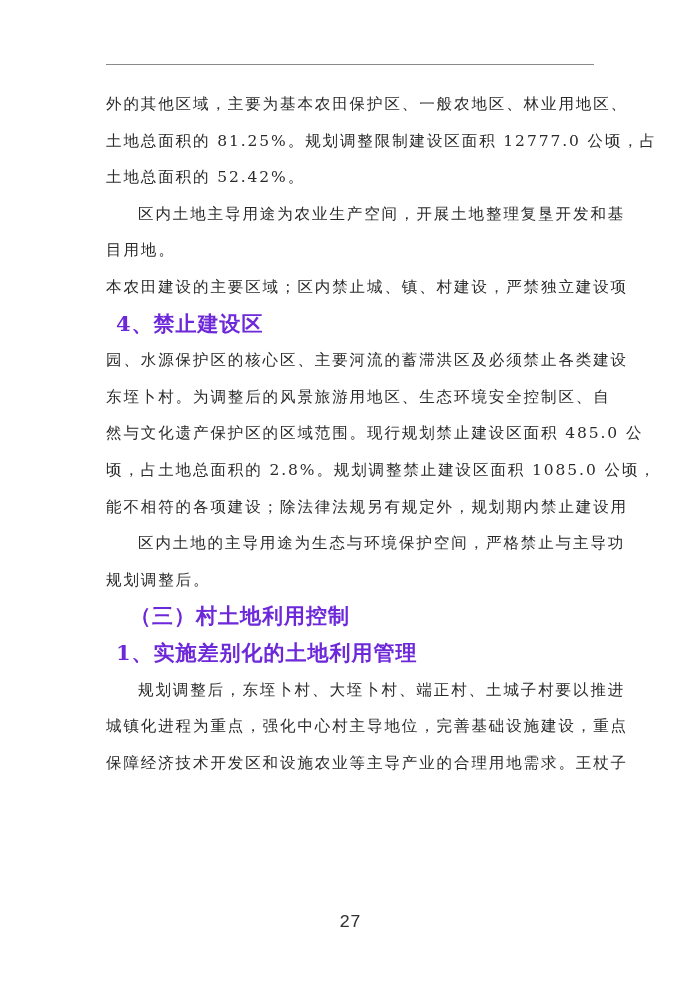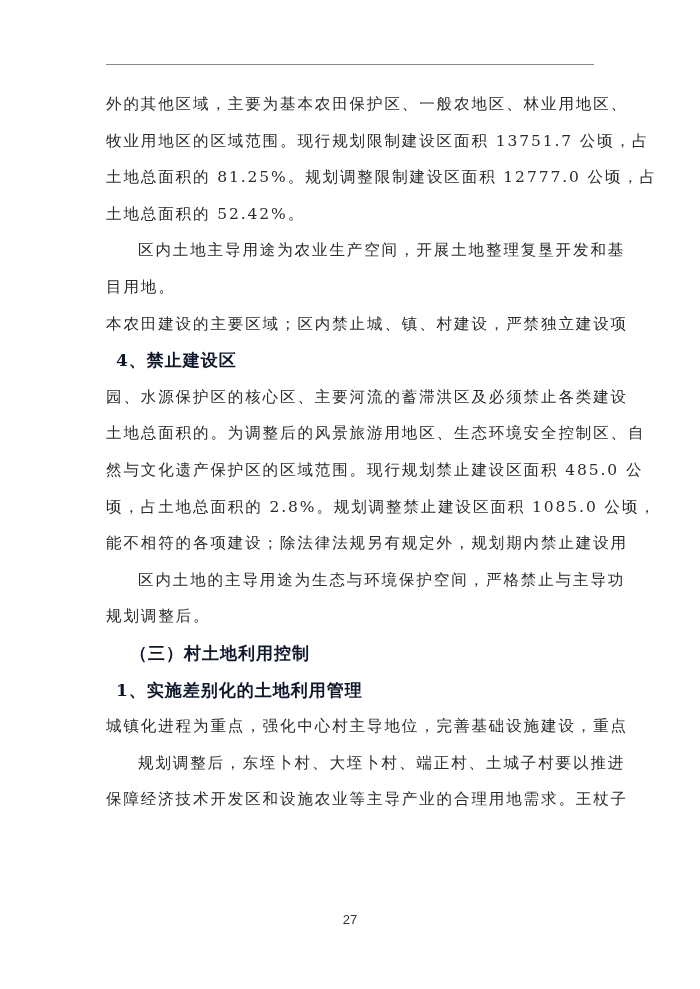--- a/index.html
+++ b/index.html
@@ -47,81 +47,80 @@
     }
     .line.last {
       text-align-last: left;
     }
     .line.indent {
       padding-left: 32px;
     }
     .heading {
       height: 36.6px;
       line-height: 36.6px;
-      font-size: 17px;
+      font-size: 21px;
       font-weight: bold;
       letter-spacing: 1px;
-      color: #0f172a;
+      color: #6d28d9;
       white-space: nowrap;
     }
     .heading.h4 { padding-left: 10px; }
     .heading.h3 { padding-left: 24px; }
     .heading.h1 { padding-left: 10px; }
     .page-number {
       position: absolute;
       left: 0;
       width: 700px;
       top: 912px;
       text-align: center;
-      font-size: 13px;
+      font-size: 18px;
       color: #333333;
-      font-family: Liberation Sans, sans-serif;
+      font-family: Liberation Mono, monospace;
     }
   </style>
 </head>
 <body>
 
 <div class="page">
   <div class="header-rule"></div>
 
   <div class="body">
 
     <div>
       <div class="line">外的其他区域，主要为基本农田保护区、一般农地区、林业用地区、</div>
-      <div class="line">牧业用地区的区域范围。现行规划限制建设区面积 13751.7 公顷，占</div>
       <div class="line">土地总面积的 81.25%。规划调整限制建设区面积 12777.0 公顷，占</div>
       <div class="line last">土地总面积的 52.42%。</div>
     </div>
 
     <div>
       <div class="line indent">区内土地主导用途为农业生产空间，开展土地整理复垦开发和基</div>
       <div class="line last">目用地。</div>
       <div class="line">本农田建设的主要区域；区内禁止城、镇、村建设，严禁独立建设项</div>
     </div>
 
     <div class="heading h4">4、禁止建设区</div>
 
     <div>
       <div class="line">园、水源保护区的核心区、主要河流的蓄滞洪区及必须禁止各类建设</div>
-      <div class="line">土地总面积的。为调整后的风景旅游用地区、生态环境安全控制区、自</div>
+      <div class="line">东垤卜村。为调整后的风景旅游用地区、生态环境安全控制区、自</div>
       <div class="line">然与文化遗产保护区的区域范围。现行规划禁止建设区面积 485.0 公</div>
       <div class="line">顷，占土地总面积的 2.8%。规划调整禁止建设区面积 1085.0 公顷，</div>
     </div>
 
     <div>
       <div class="line">能不相符的各项建设；除法律法规另有规定外，规划期内禁止建设用</div>
       <div class="line indent">区内土地的主导用途为生态与环境保护空间，严格禁止与主导功</div>
       <div class="line last">规划调整后。</div>
     </div>
 
     <div class="heading h3">（三）村土地利用控制</div>
 
     <div class="heading h1">1、实施差别化的土地利用管理</div>
 
     <div>
+      <div class="line indent">规划调整后，东垤卜村、大垤卜村、端正村、土城子村要以推进</div>
       <div class="line">城镇化进程为重点，强化中心村主导地位，完善基础设施建设，重点</div>
-      <div class="line indent">规划调整后，东垤卜村、大垤卜村、端正村、土城子村要以推进</div>
       <div class="line">保障经济技术开发区和设施农业等主导产业的合理用地需求。王杖子</div>
     </div>
   </div>
 
   <div class="page-number">27</div>
 </div>
 
 </body></html>

